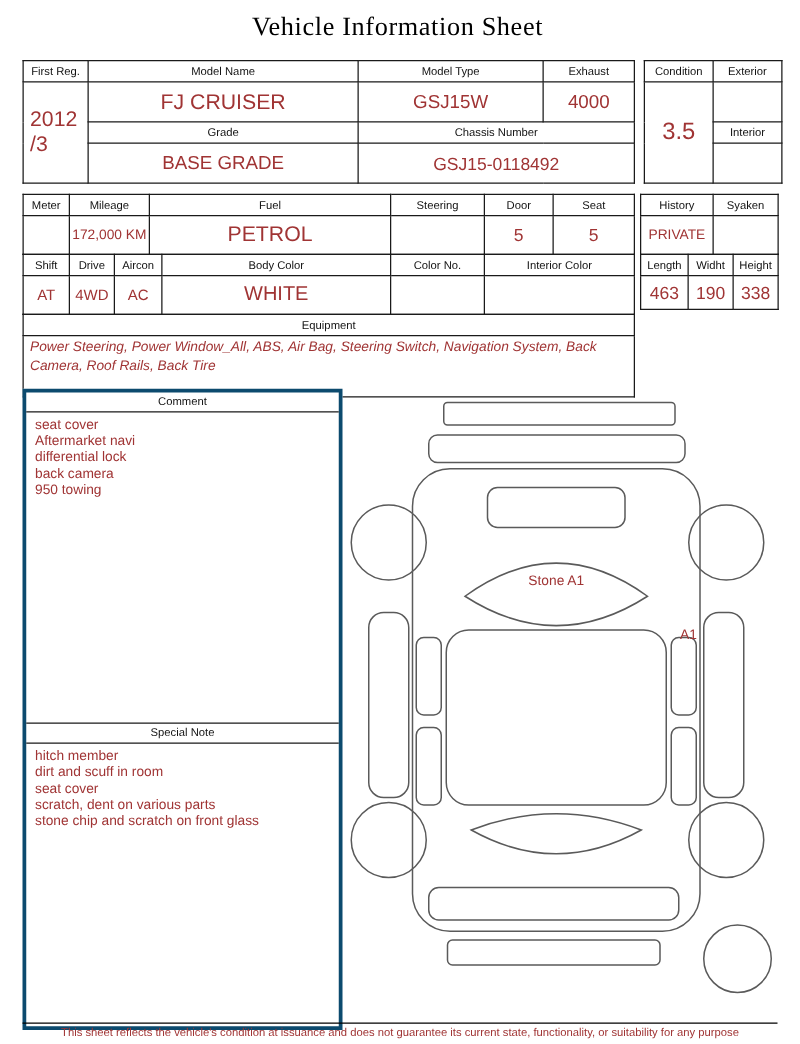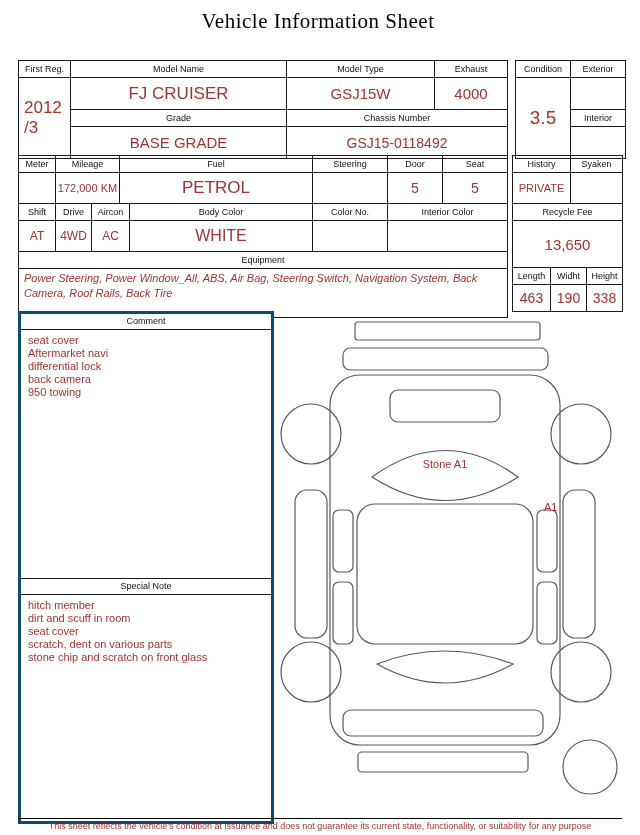--- a/index.html
+++ b/index.html
@@ -28,21 +28,21 @@
   .footer{position:absolute;top:818px;left:18px;width:604px;border-top:1px solid #000;}
   .footer-text{margin-top:2px;font-size:9px;color:#a03434;text-align:center;white-space:nowrap;}
 </style>
 </head>
 <body>
 
 <div class="page">
 
   <div class="title">Vehicle Information Sheet</div>
 
-  <div class="abs" style="top:60px;left:18px;display:flex;gap:7px;">
+  <div class="abs" style="top:48px;left:18px;display:flex;gap:7px;">
     <table style="width:489px;">
       <colgroup>
           <col style="width:52px">
           <col style="width:216px">
           <col style="width:148px">
           <col style="width:73px">
         </colgroup>
       <tbody>
           <tr>
         <td class="lab">First Reg.</td>
@@ -179,33 +179,20 @@
         <td class="lab">History</td>
         <td class="lab">Syaken</td>
       </tr>
       <tr class="h30">
         <td class="val fs11">PRIVATE</td>
         <td class="val"></td>
       </tr>
     </tbody>
       </table>
 
-    <table class="stack" style="width:110px;">
-      <colgroup>
-          <col style="width:110px">
-        </colgroup>
-      <tbody>
-          <tr>
-        <td class="lab">Recycle Fee</td>
-      </tr>
-      <tr class="h46">
-        <td class="val fs15">13,650</td>
-      </tr>
-    </tbody>
-      </table>
 
     <table class="stack" style="width:110px;">
       <colgroup>
           <col style="width:38px">
           <col style="width:36px">
           <col style="width:36px">
         </colgroup>
       <tbody>
           <tr>
         <td class="lab">Length</td>

